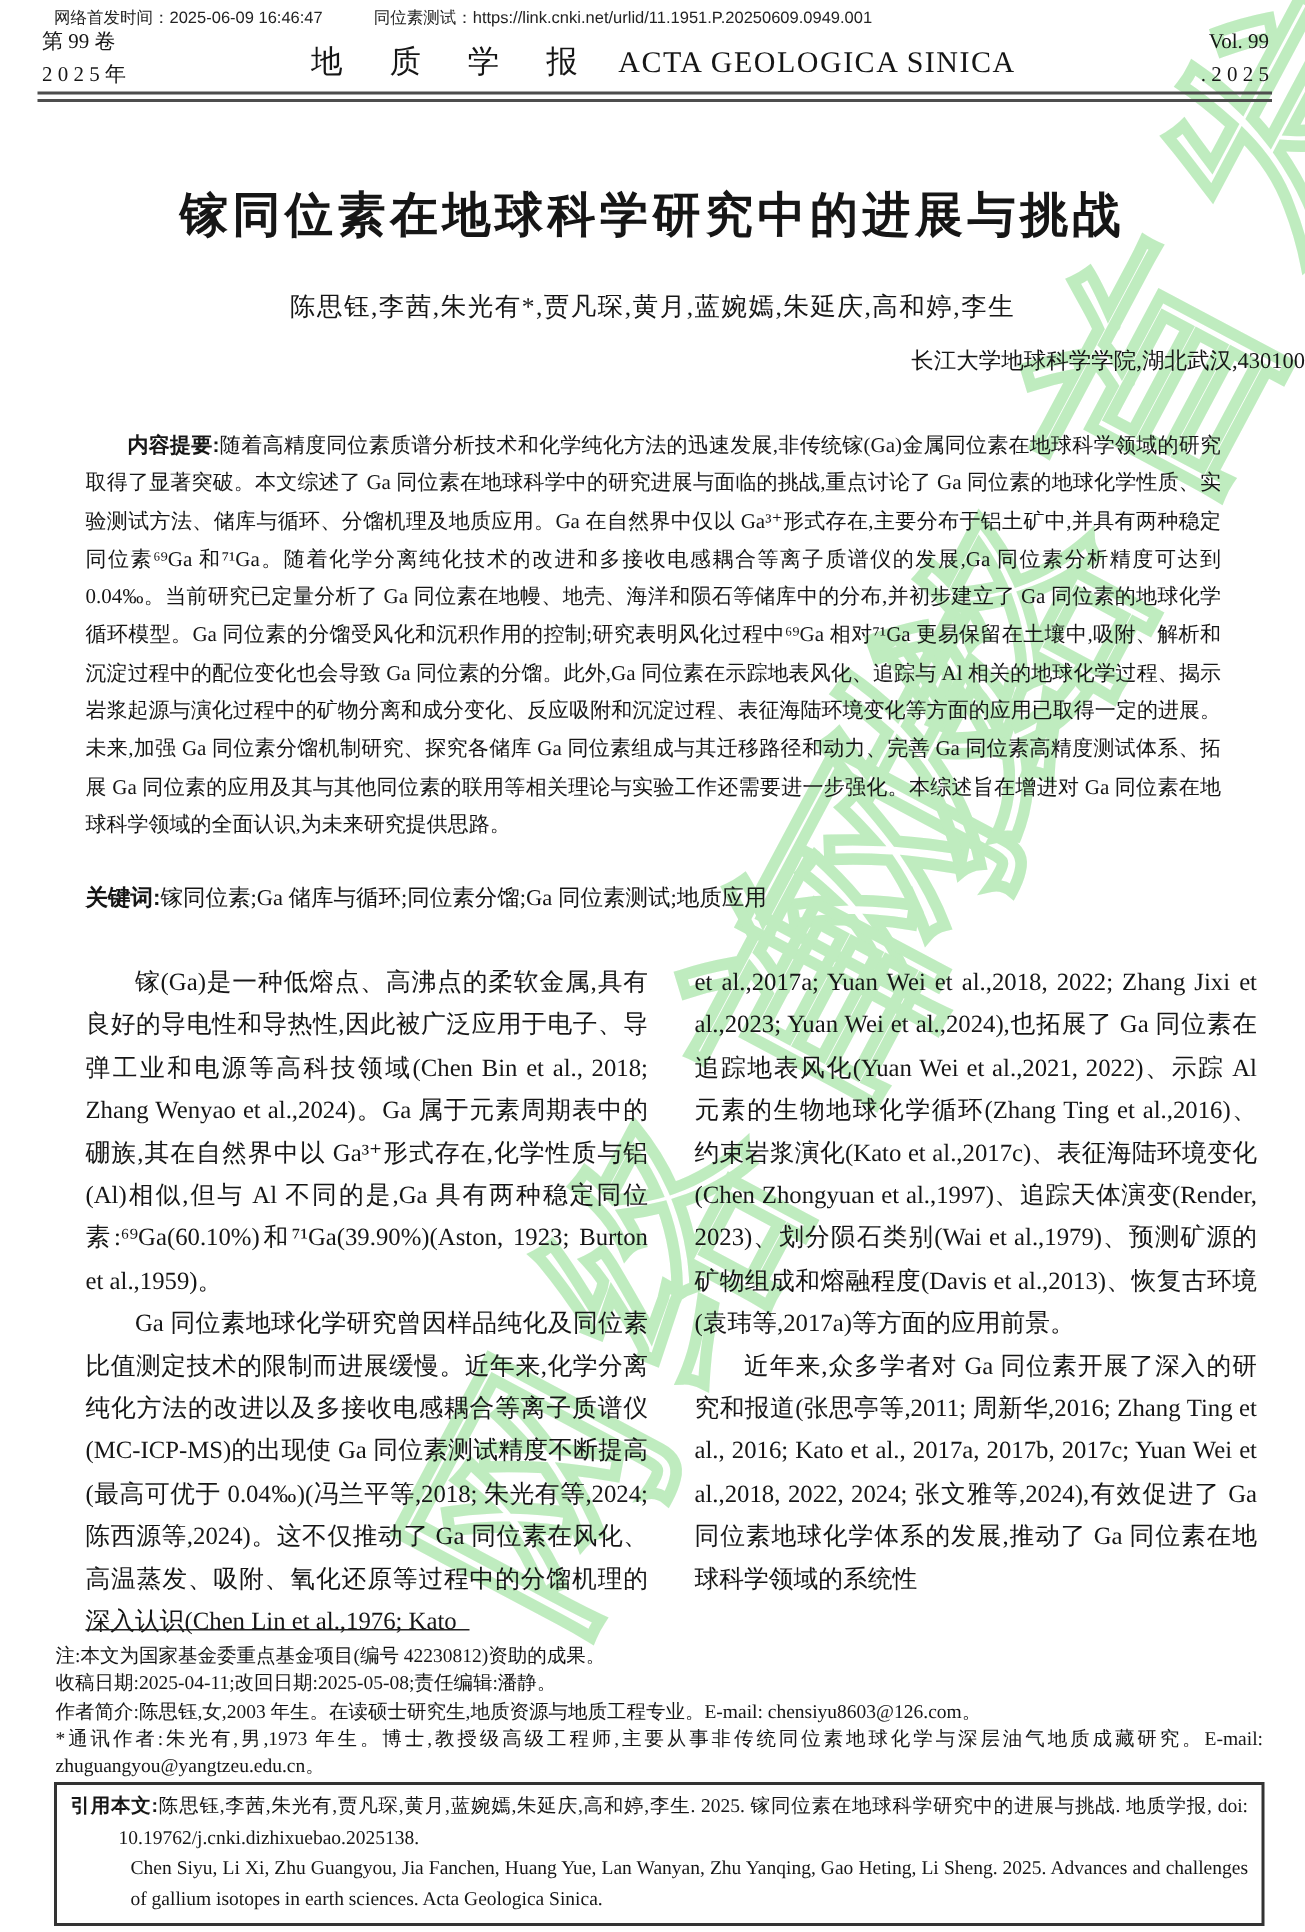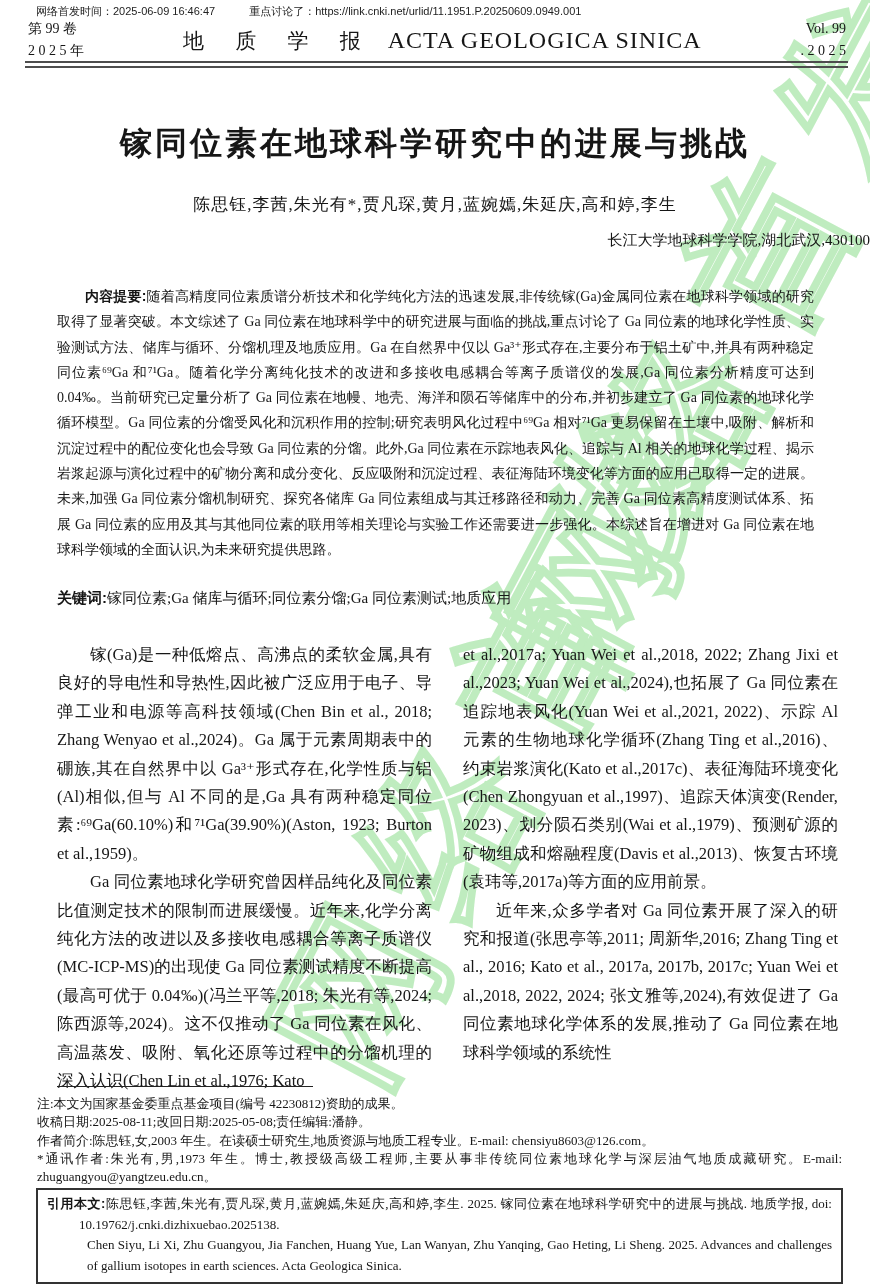--- a/index.html
+++ b/index.html
@@ -20,21 +20,21 @@
   }
   .prepub .gap{display:inline-block;width:34px;}
   .masthead{
     position:absolute;top:18px;left:28px;right:24px;
     display:flex;justify-content:space-between;align-items:flex-start;
   }
   .mh-left,.mh-right{font-size:14px;line-height:22px;}
   .mh-right{text-align:right;}
   .mh-center{margin-top:9px;white-space:nowrap;}
   .journal-cn{font-size:21px;letter-spacing:13px;margin-right:14px;}
-  .journal-en{font-size:24px;letter-spacing:1px;}
+  .journal-en{font-size:20px;letter-spacing:1px;}
   .double-rule{
     position:absolute;top:61px;left:25px;right:22px;height:3px;
     border-top:2px solid #4d4d4d;border-bottom:2px solid #4d4d4d;
   }
   h1.title{
     position:absolute;top:122px;left:0;right:0;margin:0;
     text-align:center;font-size:32px;letter-spacing:3px;font-weight:bold;
     font-family:"Liberation Sans","DejaVu Sans",sans-serif;
   }
   .authors{
@@ -88,21 +88,21 @@
 <div class="page">
 
   <svg class="wm" width="870" height="1288" viewBox="0 0 870 1288">
     <g font-family="Liberation Sans, DejaVu Sans, sans-serif" font-weight="bold" font-size="165" letter-spacing="28" fill="none" stroke-width="2.5" opacity="0.75">
       <text transform="translate(600 690) rotate(-62)" stroke="#aae6aa">网络首发</text>
       <text transform="translate(370 1095) rotate(-62)" stroke="#aae6aa">网络首发</text>
     </g>
   </svg>
 
   <div class="prepub">
-    <span>网络首发时间：</span><span>2025-06-09 16:46:47</span><span class="gap"></span><span>重点讨论了：</span><span>https://link.cnki.net/urlid/11.1951.P.20250609.0949.001</span>
+    <span>网络首发时间：</span><span>2025-06-09 16:46:47</span><span class="gap"></span><span>同位素测试：</span><span>https://link.cnki.net/urlid/11.1951.P.20250609.0949.001</span>
   </div>
 
   <div class="masthead">
     <div class="mh-left">
       <div>第 99 卷</div>
       <div>2 0 2 5 年</div>
     </div>
     <div class="mh-center">
       <span class="journal-cn">地 质 学 报</span><span class="journal-en">ACTA GEOLOGICA SINICA</span>
     </div>
@@ -133,21 +133,21 @@
     </div>
     <div class="col">
       <p>et al.,2017a; Yuan Wei et al.,2018, 2022; Zhang Jixi et al.,2023; Yuan Wei et al.,2024),也拓展了 Ga 同位素在追踪地表风化(Yuan Wei et al.,2021, 2022)、示踪 Al 元素的生物地球化学循环(Zhang Ting et al.,2016)、约束岩浆演化(Kato et al.,2017c)、表征海陆环境变化(Chen Zhongyuan et al.,1997)、追踪天体演变(Render, 2023)、划分陨石类别(Wai et al.,1979)、预测矿源的矿物组成和熔融程度(Davis et al.,2013)、恢复古环境(袁玮等,2017a)等方面的应用前景。</p>
       <p class="indent">近年来,众多学者对 Ga 同位素开展了深入的研究和报道(张思亭等,2011; 周新华,2016; Zhang Ting et al., 2016; Kato et al., 2017a, 2017b, 2017c; Yuan Wei et al.,2018, 2022, 2024; 张文雅等,2024),有效促进了 Ga 同位素地球化学体系的发展,推动了 Ga 同位素在地球科学领域的系统性</p>
     </div>
   </section>
 
   <div class="fn-rule"></div>
   <div class="footnotes">
     <p>注:本文为国家基金委重点基金项目(编号 42230812)资助的成果。</p>
-    <p>收稿日期:2025-08-11;改回日期:2025-05-08;责任编辑:潘静。</p>
+    <p>收稿日期:2025-04-11;改回日期:2025-05-08;责任编辑:潘静。</p>
     <p>作者简介:陈思钰,女,2003 年生。在读硕士研究生,地质资源与地质工程专业。E-mail: chensiyu8603@126.com。</p>
     <p>*通讯作者:朱光有,男,1973 年生。博士,教授级高级工程师,主要从事非传统同位素地球化学与深层油气地质成藏研究。E-mail: zhuguangyou@yangtzeu.edu.cn。</p>
   </div>
 
   <div class="citation-box">
     <p class="cn"><span class="label-bold">引用本文:</span><span>陈思钰,李茜,朱光有,贾凡琛,黄月,蓝婉嫣,朱延庆,高和婷,李生. 2025. 镓同位素在地球科学研究中的进展与挑战. 地质学报, doi: 10.19762/j.cnki.dizhixuebao.2025138.</span></p>
     <p class="en">Chen Siyu, Li Xi, Zhu Guangyou, Jia Fanchen, Huang Yue, Lan Wanyan, Zhu Yanqing, Gao Heting, Li Sheng. 2025. Advances and challenges of gallium isotopes in earth sciences. Acta Geologica Sinica.</p>
   </div>
 
 </div>

